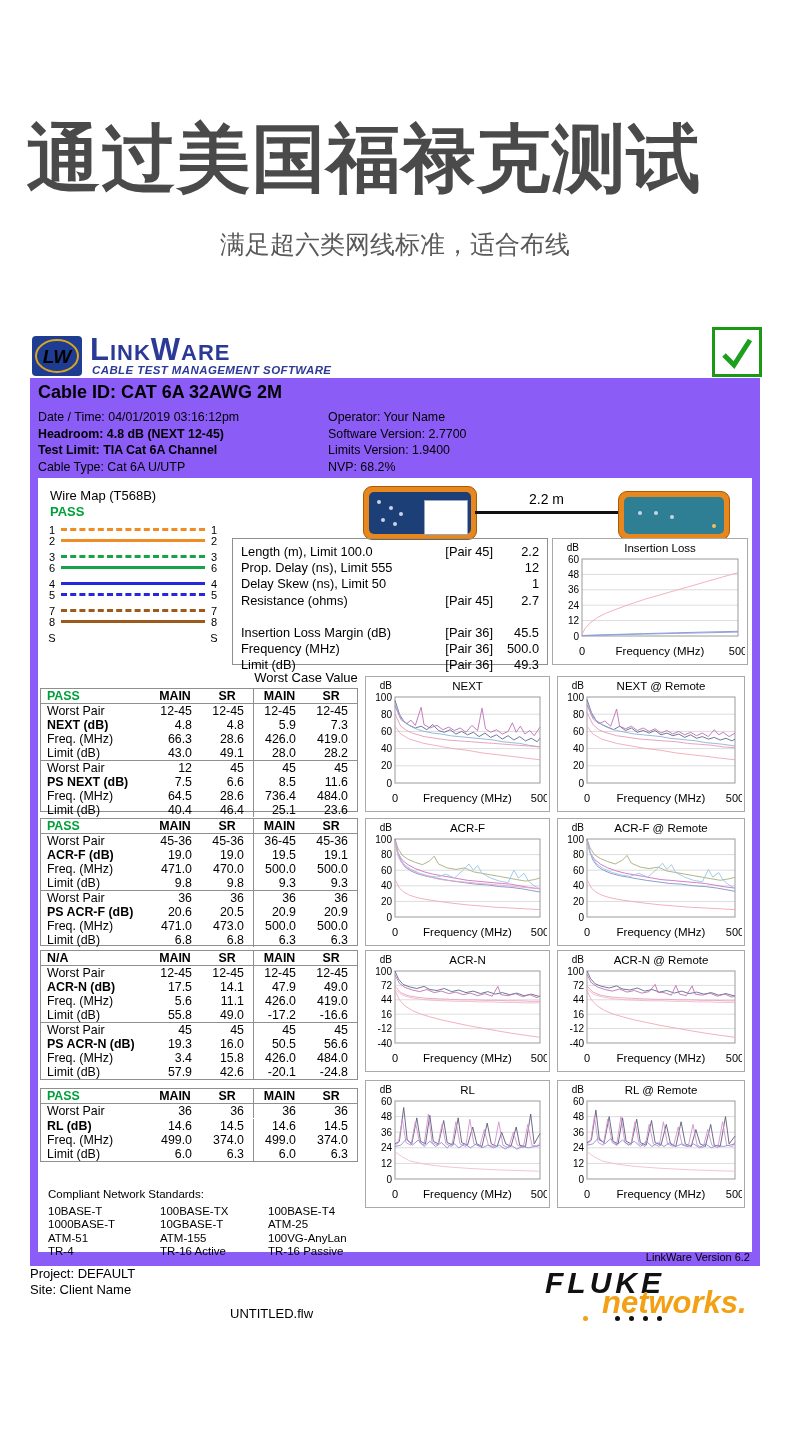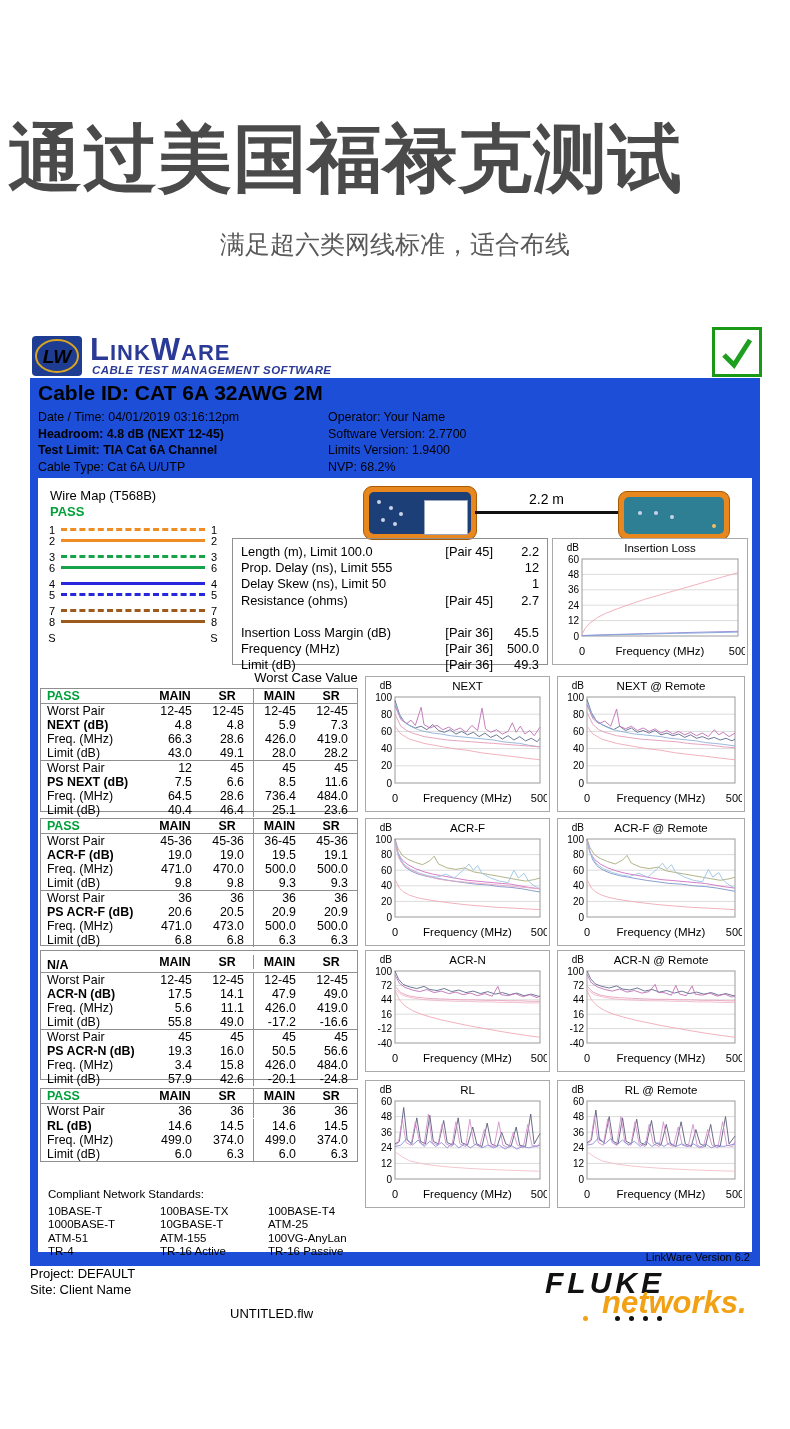--- a/index.html
+++ b/index.html
@@ -1,28 +1,28 @@
 <!DOCTYPE html>
 <html><head>
 <meta charset="utf-8">
 <style>
   html,body{margin:0;padding:0;background:#fff;}
   body{position:relative;width:790px;height:1429px;font-family:"Liberation Sans",sans-serif;color:#000;overflow:hidden;}
   
-  .hero-title{position:absolute;top:110px;left:8px;width:728px;font-size:74px;font-weight:800;color:#4a4a4a;letter-spacing:1px;}
+  .hero-title{position:absolute;top:110px;left:0;width:728px;text-align:center;font-size:74px;font-weight:800;color:#4a4a4a;letter-spacing:1px;}
   .hero-sub{position:absolute;top:228px;left:0;width:790px;text-align:center;font-size:25px;color:#595959;}
   
-  .report{position:absolute;left:30px;top:330px;width:730px;height:936px;background:#1d4ed8;}
+  .report{position:absolute;left:30px;top:330px;width:730px;height:936px;background:#8b5cf6;}
   .logo-row{position:absolute;left:0;top:0;width:730px;height:48px;background:#fff;}
   .lw-badge{position:absolute;left:2px;top:6px;width:50px;height:40px;background:#1e3c91;border-radius:4px;}
   .lw-badge svg{position:absolute;left:0;top:0;}
   .lw-name{position:absolute;left:60px;top:4px;font-variant:small-caps;font-weight:bold;font-size:31px;color:#2b3a96;letter-spacing:1px;line-height:31px;}
   .lw-tagline{position:absolute;left:62px;top:34px;font-style:italic;font-weight:bold;font-size:11.5px;color:#2b3a96;letter-spacing:0.4px;}
   .summary-check{position:absolute;left:682px;top:-3px;width:44px;height:44px;background:#fff;border:3px solid #1a9a14;}
-  .title-bar{position:absolute;left:0;top:48px;width:730px;height:29px;line-height:29px;font-size:21px;font-weight:bold;}
+  .title-bar{position:absolute;left:0;top:48px;width:730px;height:29px;line-height:29px;font-size:18px;font-weight:bold;}
   .bar-left{position:absolute;left:8px;}
   .bar-right{position:absolute;right:14px;}
   .info-row{position:absolute;left:0;top:77px;width:730px;height:71px;font-size:12.4px;line-height:16.6px;}
   .info-col{position:absolute;top:2px;}
   .info-col0{left:8px;} .info-col1{left:298px;} .info-col2{left:518px;}
   .info-line.b{font-weight:bold;}
   .lw-version{position:absolute;right:10px;top:921px;font-size:11px;}
   
   .panel{position:absolute;left:8px;top:148px;width:714px;height:774px;background:#fff;}
   .wm-title{position:absolute;left:12px;top:10px;font-size:13px;}
@@ -372,21 +372,21 @@
         <div class="rt-row">
           <span class="c-lab">Limit (dB)</span>
           <span class="c-num">6.8</span>
           <span class="c-num">6.8</span>
           <span class="c-num c-div">6.3</span>
           <span class="c-num">6.3</span>
         </div>
       </div>
     <div class="rtable" id="t2">
         <div class="rt-row rt-head">
-          <span class="c-lab" style="color: rgb(0, 0, 0); margin-top: 7px;">N/A</span>
+          <span class="c-lab" style="color: rgb(0, 0, 0);">N/A</span>
           <span class="c-num c-head">MAIN</span>
           <span class="c-num c-head">SR</span>
           <span class="c-num c-head c-div">MAIN</span>
           <span class="c-num c-head">SR</span>
         </div>
         <div class="rt-row">
           <span class="c-lab">Worst Pair</span>
           <span class="c-num">12-45</span>
           <span class="c-num">12-45</span>
           <span class="c-num c-div">12-45</span>

